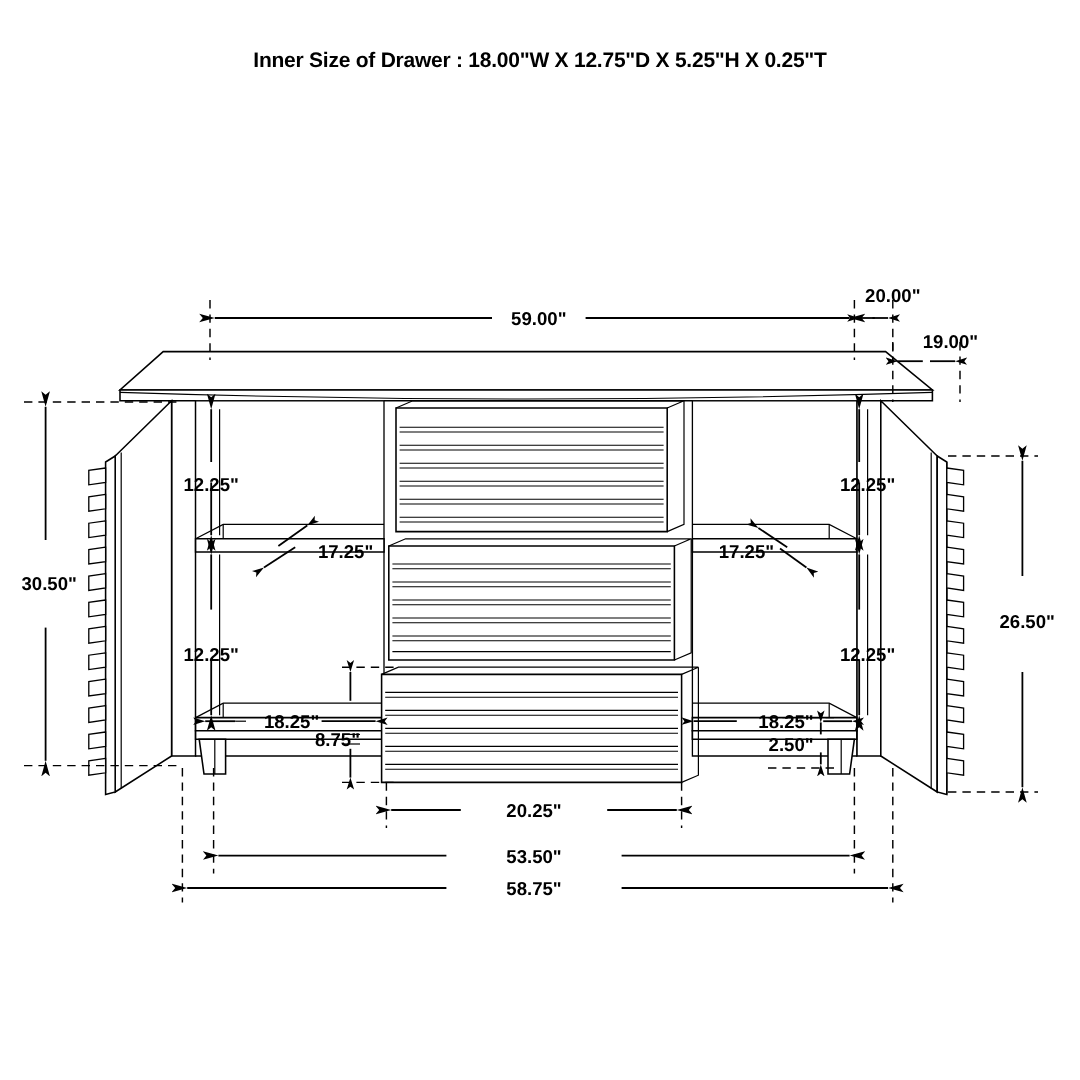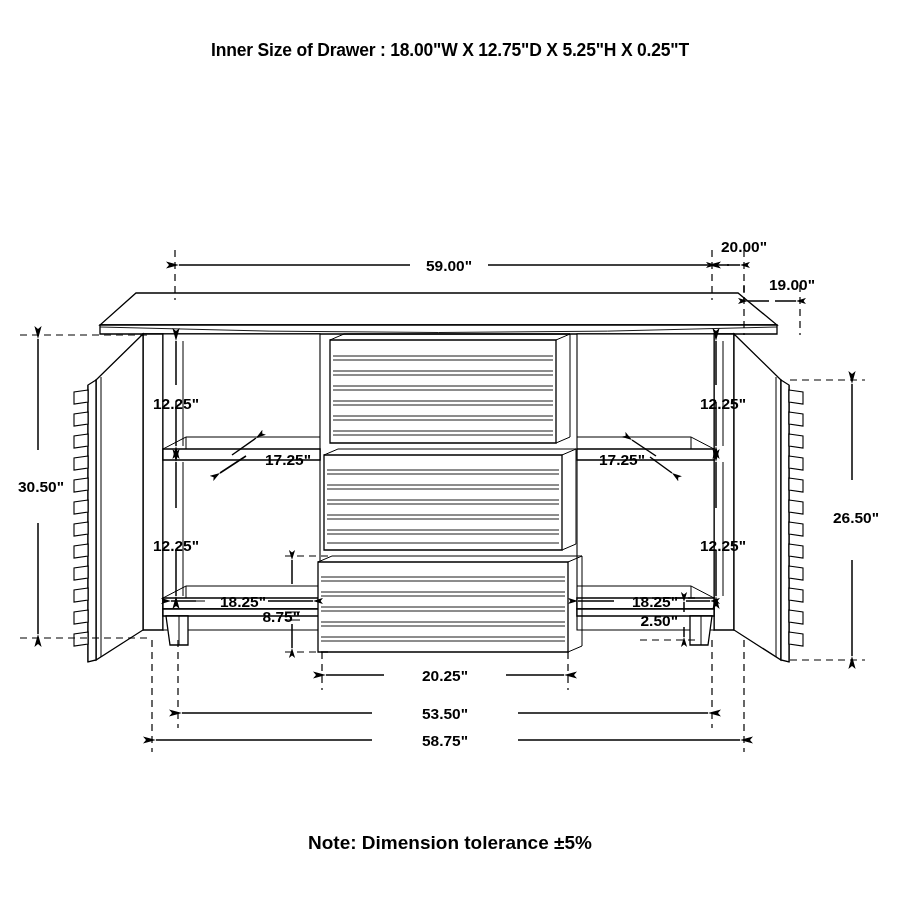--- a/index.html
+++ b/index.html
@@ -367,15 +367,14 @@
     </g>
 
     <g>
       <path class="dim" d="M156,740 L372,740" marker-start="url(#arrL)"></path>
       <path class="dim" d="M740,740 L518,740" marker-start="url(#arrL)"></path>
       <text class="dimtext" x="445" y="746" text-anchor="middle">58.75"</text>
     </g>
 
   </svg>
 
-  <div class="note">Note: Dimension tolerance ±5%</div>
 
 </div>
 
 </body></html>

